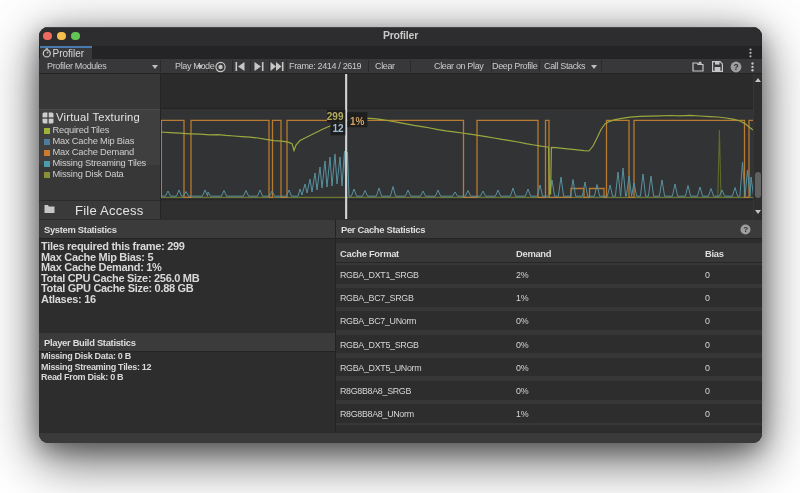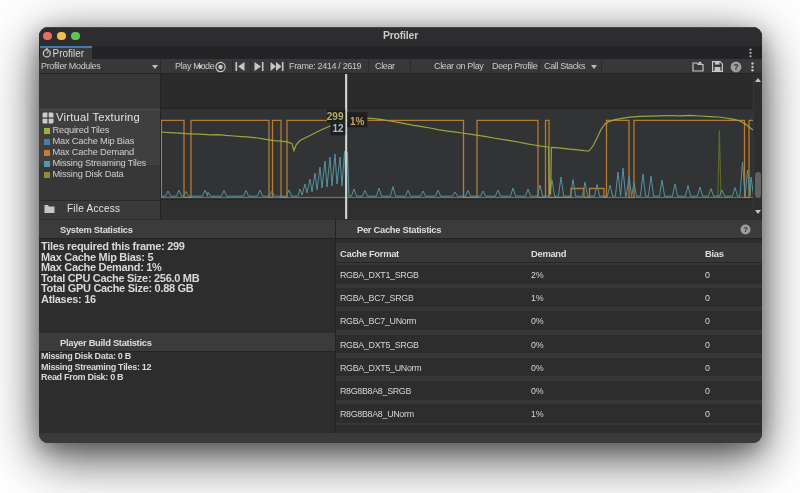--- a/index.html
+++ b/index.html
@@ -25,28 +25,28 @@
 #famod{position:absolute;left:0;top:126px;width:120.5px;height:19px;background:#3a3a3b;border-top:1px solid #2a2a2a}
 .lsq{position:absolute;left:4.5px;width:6px;height:6px}
 .ltx{position:absolute;left:13.5px;font-size:9.3px;letter-spacing:-0.2px;color:#cfcfcf;white-space:nowrap}
 #chart{position:absolute;left:121px;top:0}
 #vline{position:absolute;left:120.5px;top:0;width:1px;height:145px;background:#242424}
 #sbar{position:absolute;left:714.5px;top:0;width:8.5px;height:145px;background:#2e2e2f}
 #sthumb{position:absolute;left:1.4px;top:98px;width:5.7px;height:26px;background:#616161;border-radius:3px}
 .sarr{position:absolute;left:1.2px;width:0;height:0;border-left:3px solid transparent;border-right:3px solid transparent}
 #details{left:0;top:192px;width:723px;height:214px;background:#2d2d2d;font-size:9.4px;letter-spacing:-0.3px;color:#d6d6d6}
 .hdr{position:absolute;background:#3b3b3c;border-bottom:1px solid #232323;height:19px;line-height:20px;
- font-weight:bold;color:#dedede;padding-left:21px}
+ font-weight:bold;color:#dedede;padding-left:5px}
 #vdiv{position:absolute;left:295.5px;top:0;width:1.5px;height:214px;background:#232323}
 #stats1{position:absolute;left:2px;top:22px;line-height:10.6px;font-size:11px;font-weight:bold;color:#d9d9d9}
 #stats2{position:absolute;left:2px;top:132px;line-height:10.6px;font-size:9px;font-weight:bold;color:#d9d9d9}
 #cfrow{position:absolute;left:297px;top:23.5px;width:426px;height:20.5px;background:#373738;
  border-bottom:1px solid #262626;line-height:21.5px;font-weight:bold;color:#dedede}
 .crow{position:absolute;left:297px;width:426px;height:18.6px;background:#2d2d2e;line-height:21.5px;font-size:8.9px;letter-spacing:-0.3px;font-weight:normal}
-.cn{position:absolute;left:4px}.cd{position:absolute;left:195px}.cb{position:absolute;left:369px}
+.cn{position:absolute;left:4px}.cd{position:absolute;left:180px}.cb{position:absolute;left:369px}
 #tbl{position:absolute;left:297px;top:44px;width:426px;height:162.4px;background:#373737}
 #bottomstrip{left:0;top:406px;width:723px;height:10px;background:#3a3a3b}
 .icon{position:absolute}
 </style></head><body>
 <div id="win">
  <div class="abs" id="titlebar">
   <div id="title">Profiler</div>
   <div class="light" style="left:4.4px;background:#ed6a5f"></div>
   <div class="light" style="left:18.2px;background:#f5be4f"></div>
   <div class="light" style="left:32px;background:#62c454"></div>
@@ -71,21 +71,21 @@
       <div class="tsep" style="left:169px"></div>
       <div class="tsep" style="left:192.5px"></div>
       <div class="tsep" style="left:211px"></div>
       <div class="tsep" style="left:229.5px"></div>
       <div class="tsep" style="left:247px"></div>
       <div class="tsep" style="left:329px"></div>
       <div class="tsep" style="left:371px"></div>
       <div class="tsep" style="left:452px"></div>
       <div class="tsep" style="left:500px"></div>
       <div class="tsep" style="left:562px"></div>
-  <div class="titem" style="left:2px">Profiler Modules</div>
+  <div class="titem" style="left:8px">Profiler Modules</div>
   <div class="caret" style="left:113px"></div>
   <div class="titem" style="left:136px">Play Mode</div>
   <div class="caret" style="left:158px"></div>
   <svg class="icon" style="left:174.5px;top:1.5px" width="13" height="12" viewBox="0 0 13 12">
    <circle cx="6.5" cy="6" r="4.6" fill="none" stroke="#c6c6c6" stroke-width="1.2"></circle>
    <circle cx="6.5" cy="6" r="2.2" fill="#c6c6c6"></circle>
       </svg>
   <svg class="icon" style="left:196px;top:3px" width="11" height="9" viewBox="0 0 11 9">
    <rect x="0.5" y="0" width="1.6" height="9" fill="#c6c6c6"></rect>
    <path d="M9.5,0 L3,4.5 L9.5,9 Z" fill="#c6c6c6"></path>
@@ -162,21 +162,21 @@
         <div class="ltx" style="top:61.5px">Max Cache Mip Bias</div>
         <div class="lsq" style="top:75.5px;background:#cc7a30"></div>
         <div class="ltx" style="top:72.5px">Max Cache Demand</div>
         <div class="lsq" style="top:86.5px;background:#4d9aab"></div>
         <div class="ltx" style="top:83.5px">Missing Streaming Tiles</div>
         <div class="lsq" style="top:97.5px;background:#8a8f35"></div>
         <div class="ltx" style="top:94.5px">Missing Disk Data</div>
    <svg class="icon" style="left:4.5px;top:129.5px" width="11" height="10" viewBox="0 0 11 10">
     <path d="M0.5,9 V1 h3.4 l1,1.4 h5.6 V9 Z" fill="#c6c6c6"></path>
         </svg>
-   <div class="abs" style="left:28px;top:129px;font-size:10px;letter-spacing:0.25px;color:#e4e4e4">File Access</div>
+   <div class="abs" style="left:36px;top:129px;font-size:13px;letter-spacing:0.25px;color:#e4e4e4">File Access</div>
   </div>
   <div id="sbar">
    <div class="sarr" style="top:3.5px;border-bottom:4px solid #c4c4c4"></div>
    <div id="sthumb"></div>
    <div class="sarr" style="top:136px;border-top:4px solid #c4c4c4"></div>
   </div>
  </div>
  <div class="abs" id="details">
   <div class="hdr" style="left:0;top:0.5px;width:295.5px">System Statistics</div>
   <div id="stats1">

